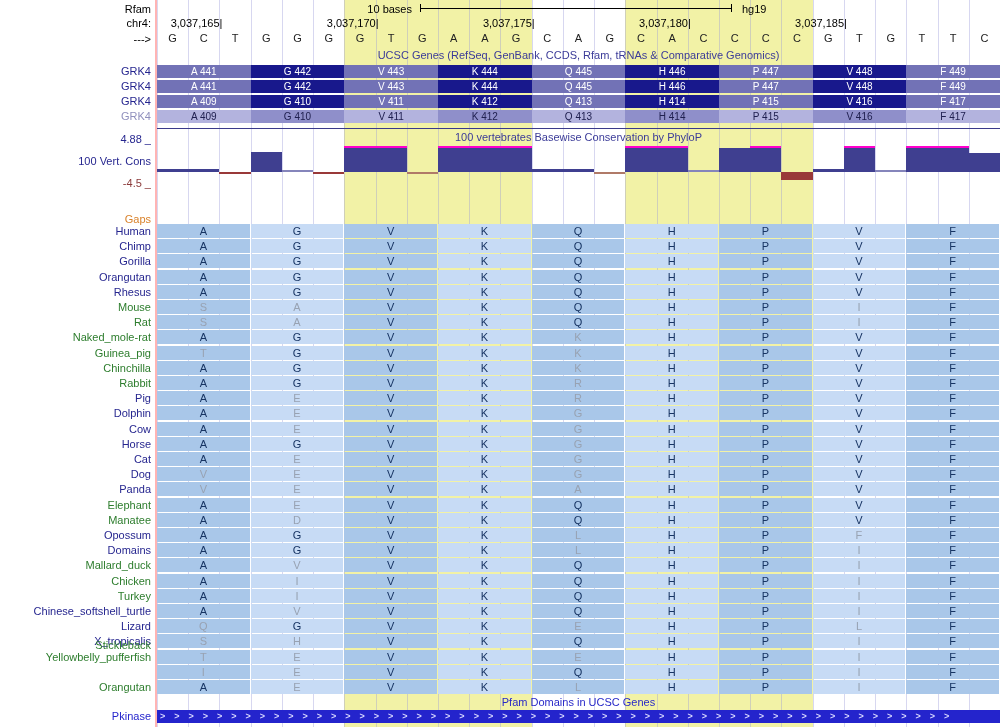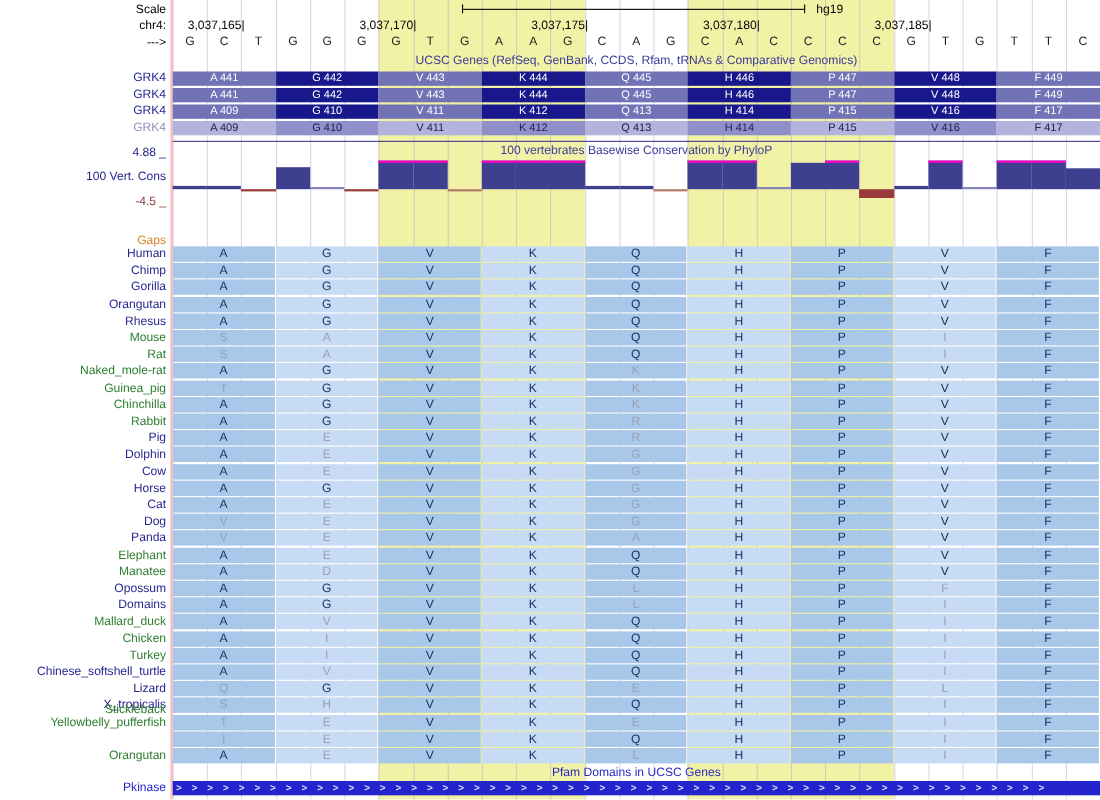--- a/index.html
+++ b/index.html
@@ -49,21 +49,22 @@
       <div style="position: absolute; left: 781.444px; top: 0px; bottom: 0px; width: 1px; background: rgba(150, 150, 215, 0.38);"></div>
       <div style="position: absolute; left: 812.667px; top: 0px; bottom: 0px; width: 1px; background: rgba(150, 150, 215, 0.38);"></div>
       <div style="position: absolute; left: 843.889px; top: 0px; bottom: 0px; width: 1px; background: rgba(150, 150, 215, 0.38);"></div>
       <div style="position: absolute; left: 875.111px; top: 0px; bottom: 0px; width: 1px; background: rgba(150, 150, 215, 0.38);"></div>
       <div style="position: absolute; left: 906.333px; top: 0px; bottom: 0px; width: 1px; background: rgba(150, 150, 215, 0.38);"></div>
       <div style="position: absolute; left: 937.556px; top: 0px; bottom: 0px; width: 1px; background: rgba(150, 150, 215, 0.38);"></div>
       <div style="position: absolute; left: 968.778px; top: 0px; bottom: 0px; width: 1px; background: rgba(150, 150, 215, 0.38);"></div>
     </div>
   <div class="pinkline"></div>
 
-  <div class="llabel" style="top:3px;color:#000;">Scale</div>
+  <div class="llabel" style="top:3px;color:#000;">Rfam</div>
+  <div class="abs blk" style="left:157px;top:3px;width:255px;text-align:right;">10 bases</div>
   <div class="scalebar" style="left:420px;top:4px;width:310px;">
       <div></div>
     </div>
   <div class="abs blk" style="left:742px;top:3px;">hg19</div>
   <div class="llabel" style="top:17px;color:#000;">chr4:</div>
   <div id="positions">
       <div class="poslabel" style="position: absolute; top: 17px; font-size: 11px; white-space: nowrap; right: 777.556px;">3,037,165|</div>
       <div class="poslabel" style="position: absolute; top: 17px; font-size: 11px; white-space: nowrap; right: 621.444px;">3,037,170|</div>
       <div class="poslabel" style="position: absolute; top: 17px; font-size: 11px; white-space: nowrap; right: 465.333px;">3,037,175|</div>
       <div class="poslabel" style="position: absolute; top: 17px; font-size: 11px; white-space: nowrap; right: 309.222px;">3,037,180|</div>

